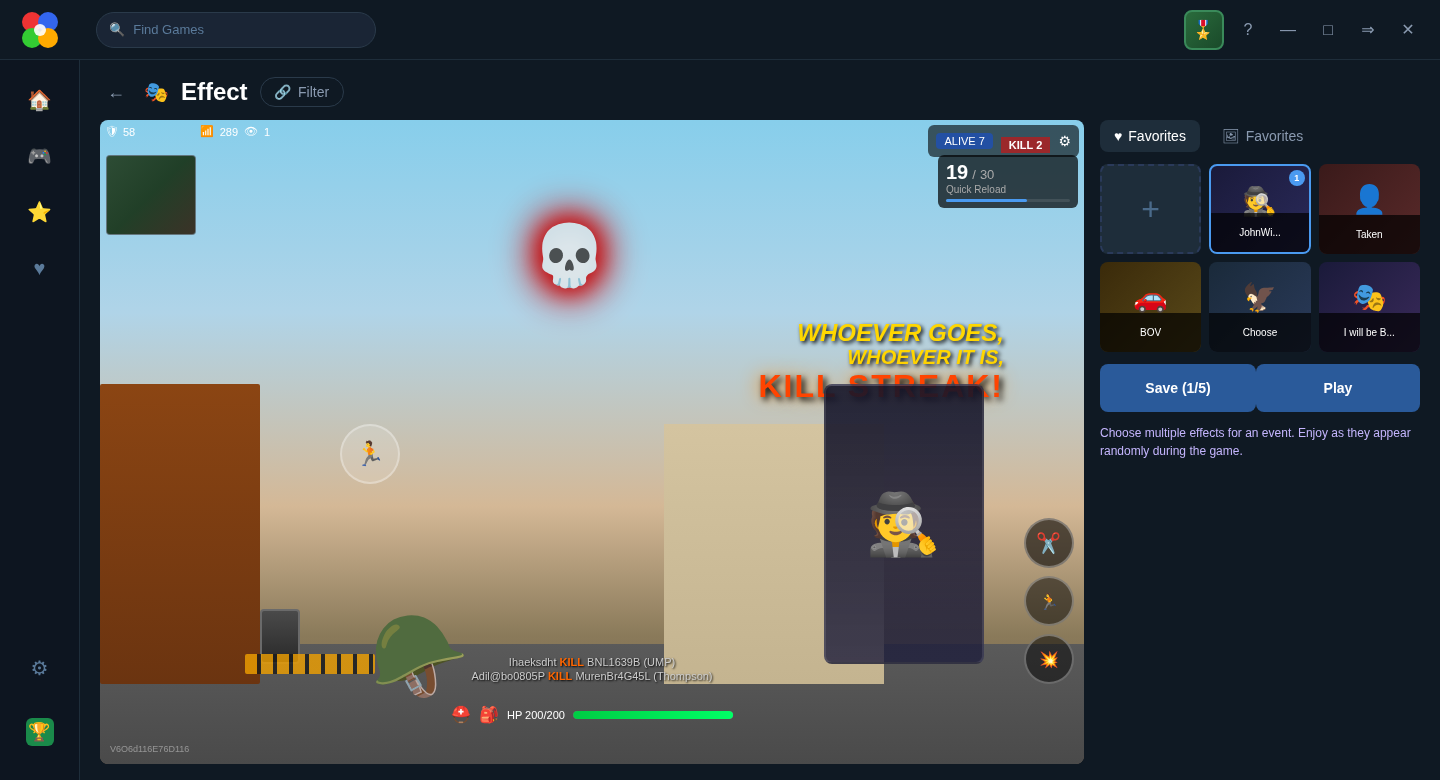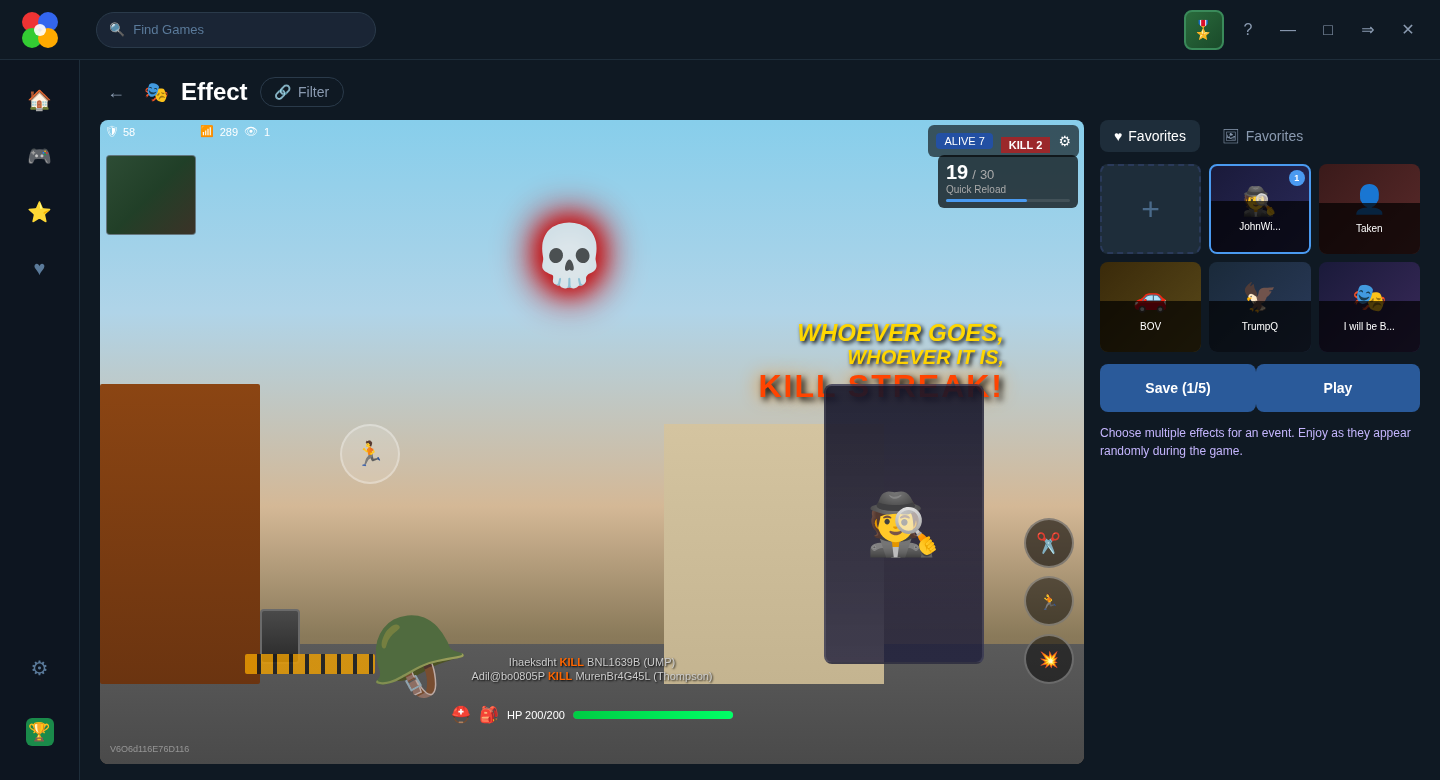--- a/index.html
+++ b/index.html
@@ -383,21 +383,21 @@
     }
     .effect-card-label {
       position: absolute;
       bottom: 0;
       left: 0;
       right: 0;
       background: rgba(0,0,0,0.7);
       color: white;
       font-size: 10px;
       text-align: center;
-      padding: 20px 4px;
+      padding: 14px 4px;
       white-space: nowrap;
       overflow: hidden;
       text-overflow: ellipsis;
     }
     .effect-badge {
       position: absolute;
       top: 4px;
       right: 4px;
       background: #4a9af0;
       color: white;
@@ -748,21 +748,21 @@
             <div class="effect-card-label">Taken</div>
           </div>
 
           <div class="effect-card card-bov" style="background:linear-gradient(135deg,#3a2a0a,#5a4a1a);">
             <div class="effect-card-img">🚗</div>
             <div class="effect-card-label">BOV</div>
           </div>
 
           <div class="effect-card card-trumpq" style="background:linear-gradient(135deg,#1a2a3a,#2a3a5a);">
             <div class="effect-card-img">🦅</div>
-            <div class="effect-card-label">TrumpQ</div>
+            <div class="effect-card-label">Choose</div>
           </div>
 
           <div class="effect-card card-iwillbe" style="background:linear-gradient(135deg,#1a1a3a,#3a2a5a);">
             <div class="effect-card-img">🎭</div>
             <div class="effect-card-label">I will be B...</div>
           </div>
 
         </div>
 
         <div class="action-buttons">

